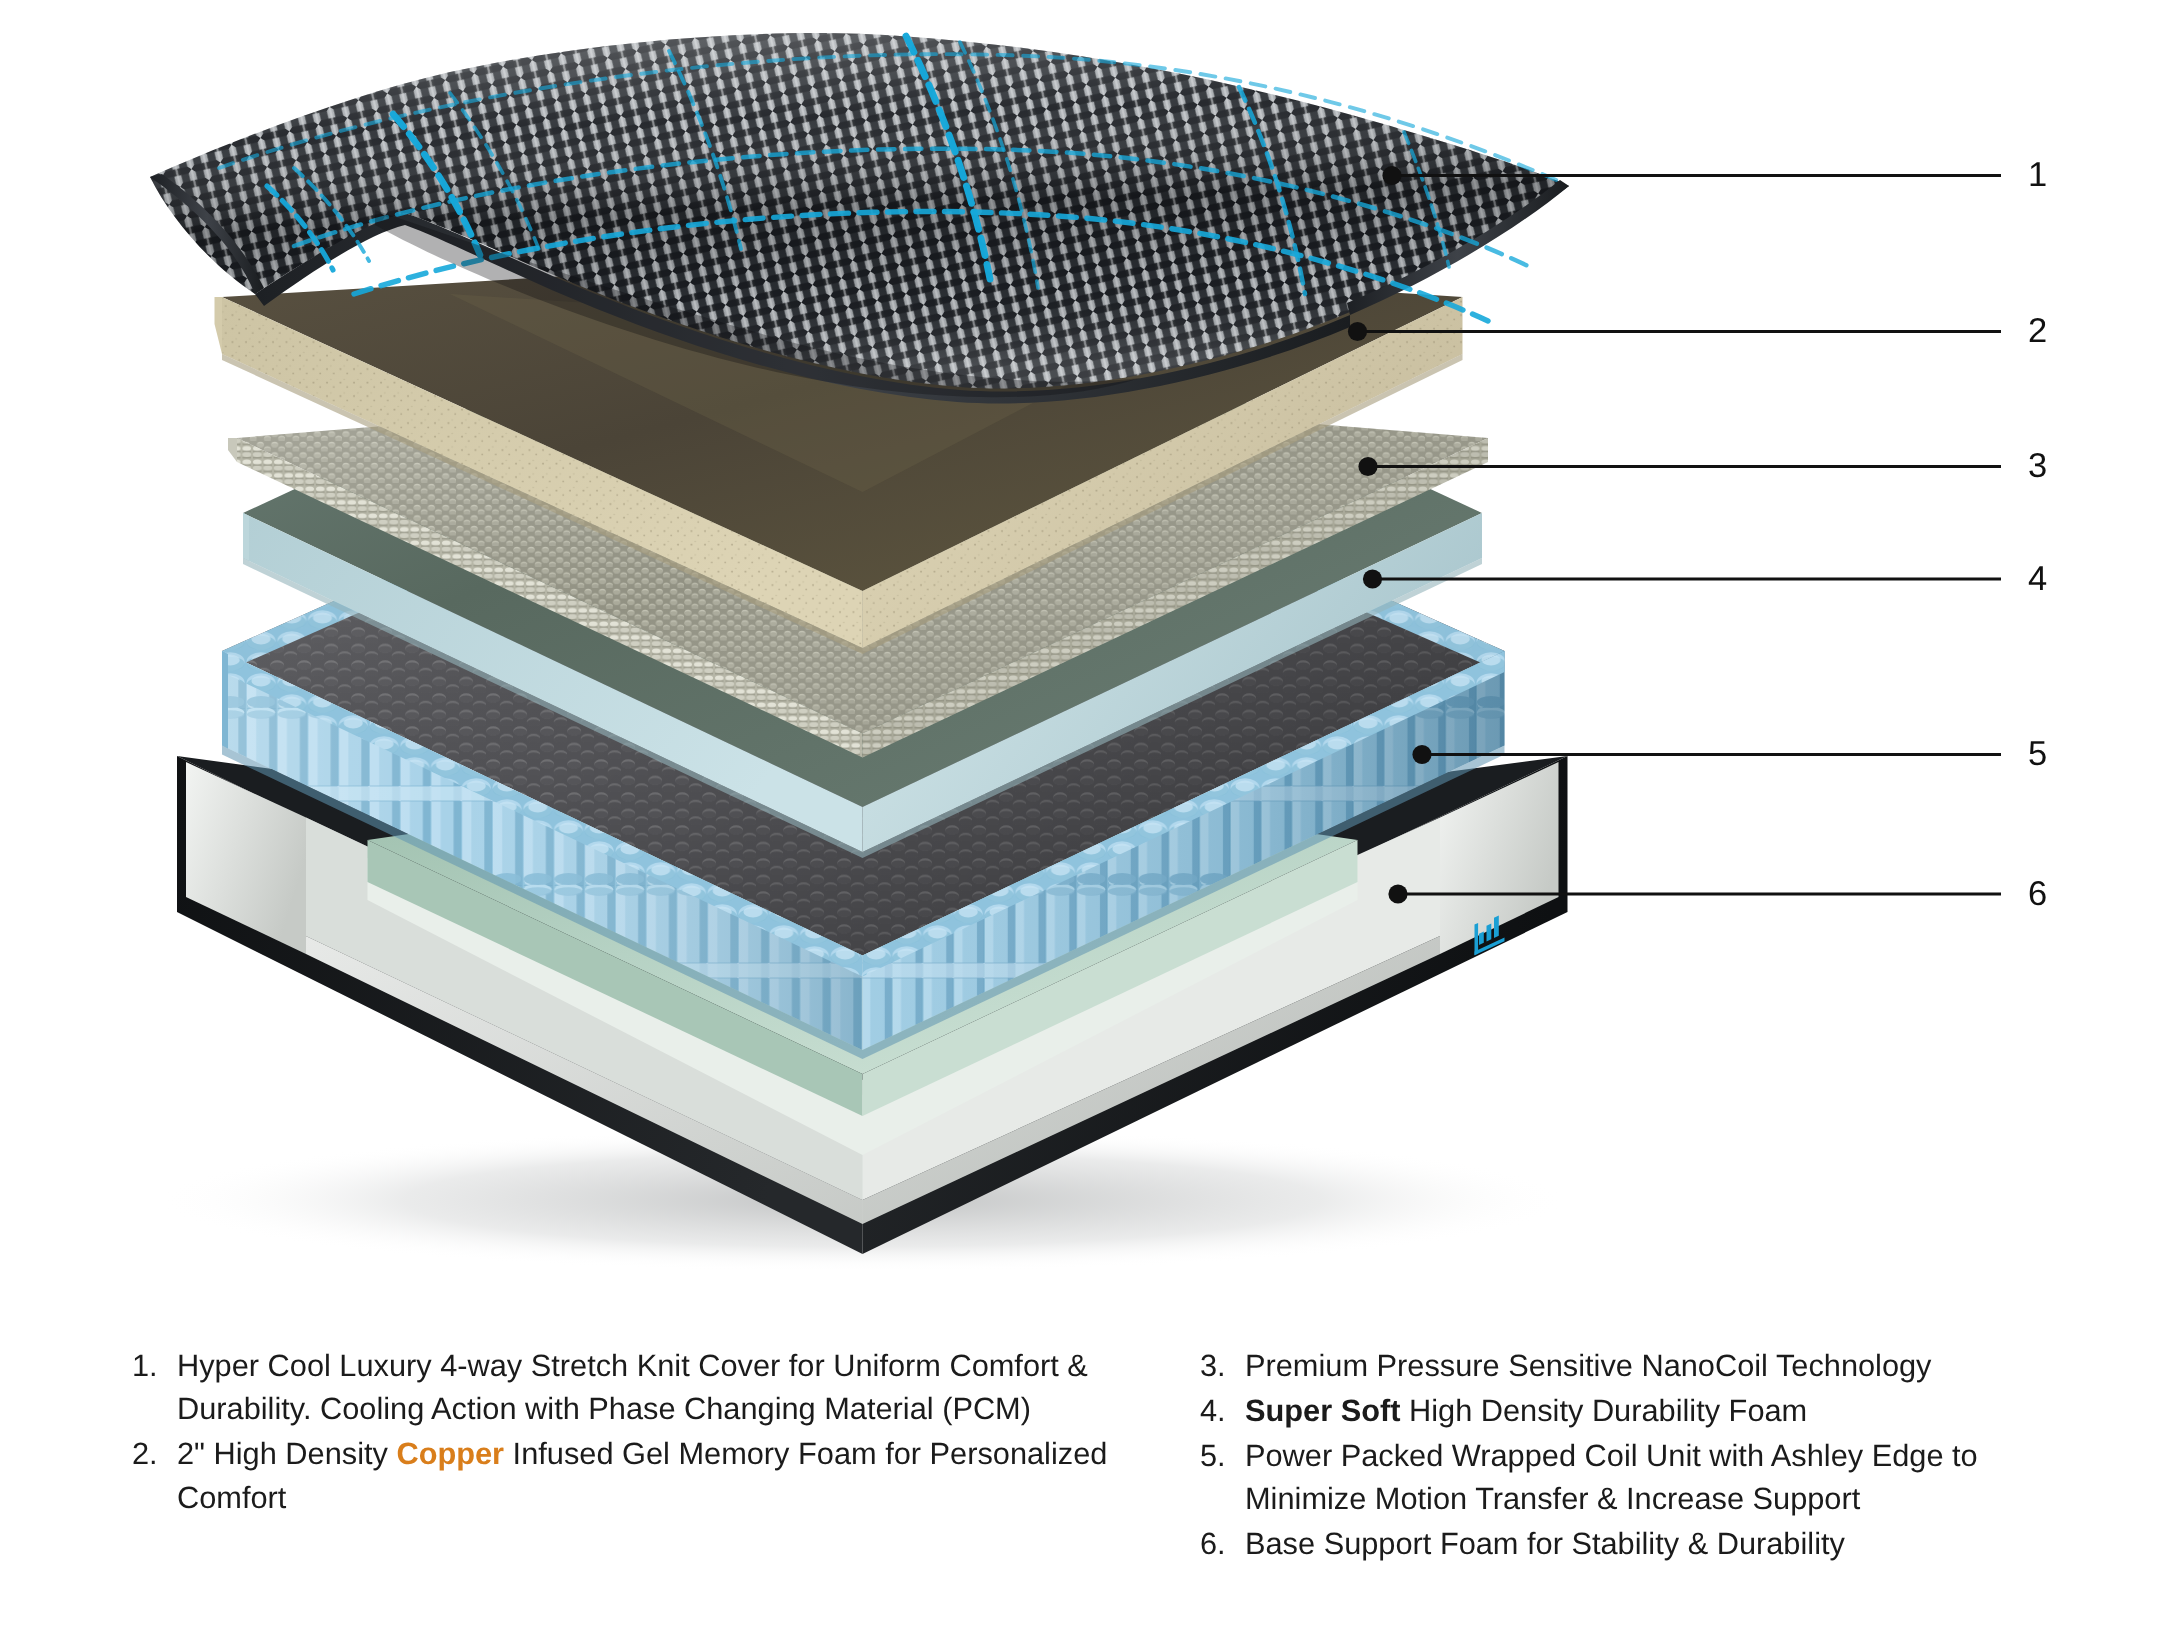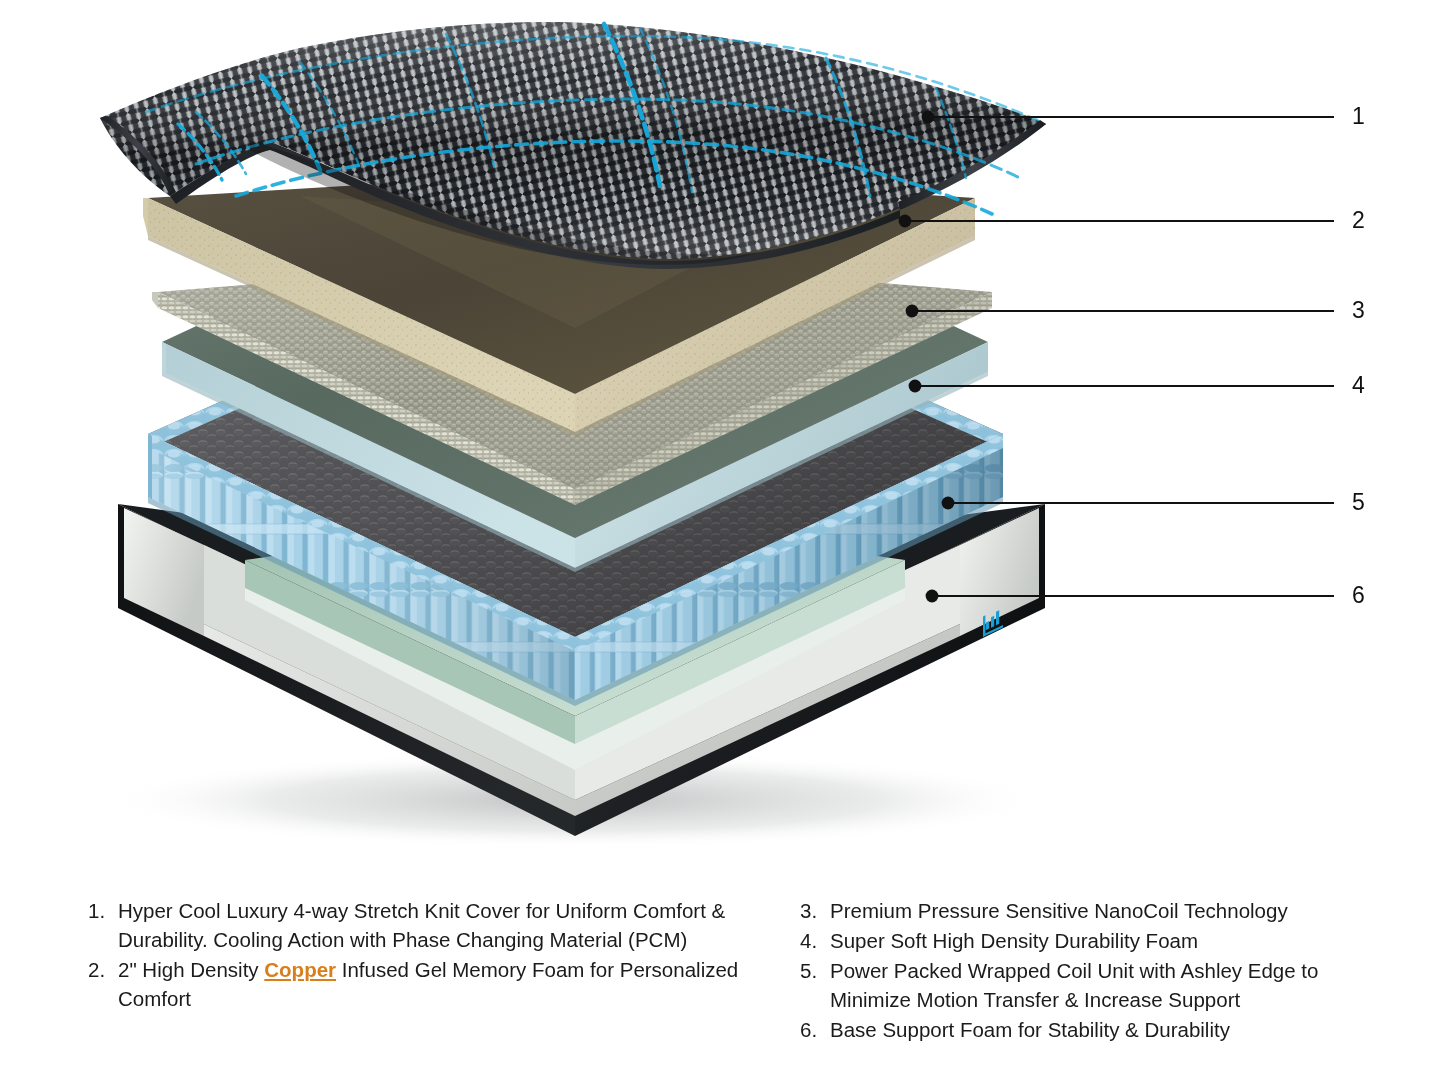--- a/index.html
+++ b/index.html
@@ -27,21 +27,21 @@
   .legend-item {
     display:flex; align-items:flex-start;
     font-size:20.5px; line-height:29px; color:#1b1b1b;
     margin-bottom:1px;
   }
   .legend-num {
     flex:0 0 auto; width:30px; text-align:left;
     font-size:20.5px; line-height:29px; color:#1b1b1b;
   }
   .legend-text { flex:1 1 auto; }
-  .legend-text .hl { color:#d97e1b; font-weight:700;text-decoration:underline; }
+  .legend-text .hl { color:#d97e1b; font-weight:700; }
 </style>
 </head>
 <body>
 
 <div id="page">
 
   <div id="diagram">
   <svg width="1445" height="880" viewBox="0 0 1445 880" xmlns="http://www.w3.org/2000/svg">
     <defs>
 
@@ -387,21 +387,21 @@
           <span class="legend-text"><span>2" High Density </span><span class="hl">Copper</span><span> Infused Gel Memory Foam for Personalized Comfort</span></span>
         </div>
       </div>
     <div class="legend-col" id="legend-col-right">
         <div class="legend-item">
           <span class="legend-num">3.</span>
           <span class="legend-text"><span>Premium Pressure Sensitive NanoCoil Technology</span></span>
         </div>
         <div class="legend-item">
           <span class="legend-num">4.</span>
-          <span class="legend-text"><span style="font-weight: 400;">Super Soft</span><span> High Density Durability Foam</span></span>
+          <span class="legend-text"><span style="font-weight: 700;">Super Soft</span><span> High Density Durability Foam</span></span>
         </div>
         <div class="legend-item">
           <span class="legend-num">5.</span>
           <span class="legend-text"><span>Power Packed Wrapped Coil Unit with Ashley Edge to Minimize Motion Transfer &amp; Increase Support</span></span>
         </div>
         <div class="legend-item">
           <span class="legend-num">6.</span>
           <span class="legend-text"><span>Base Support Foam for Stability &amp; Durability</span></span>
         </div>
       </div>

